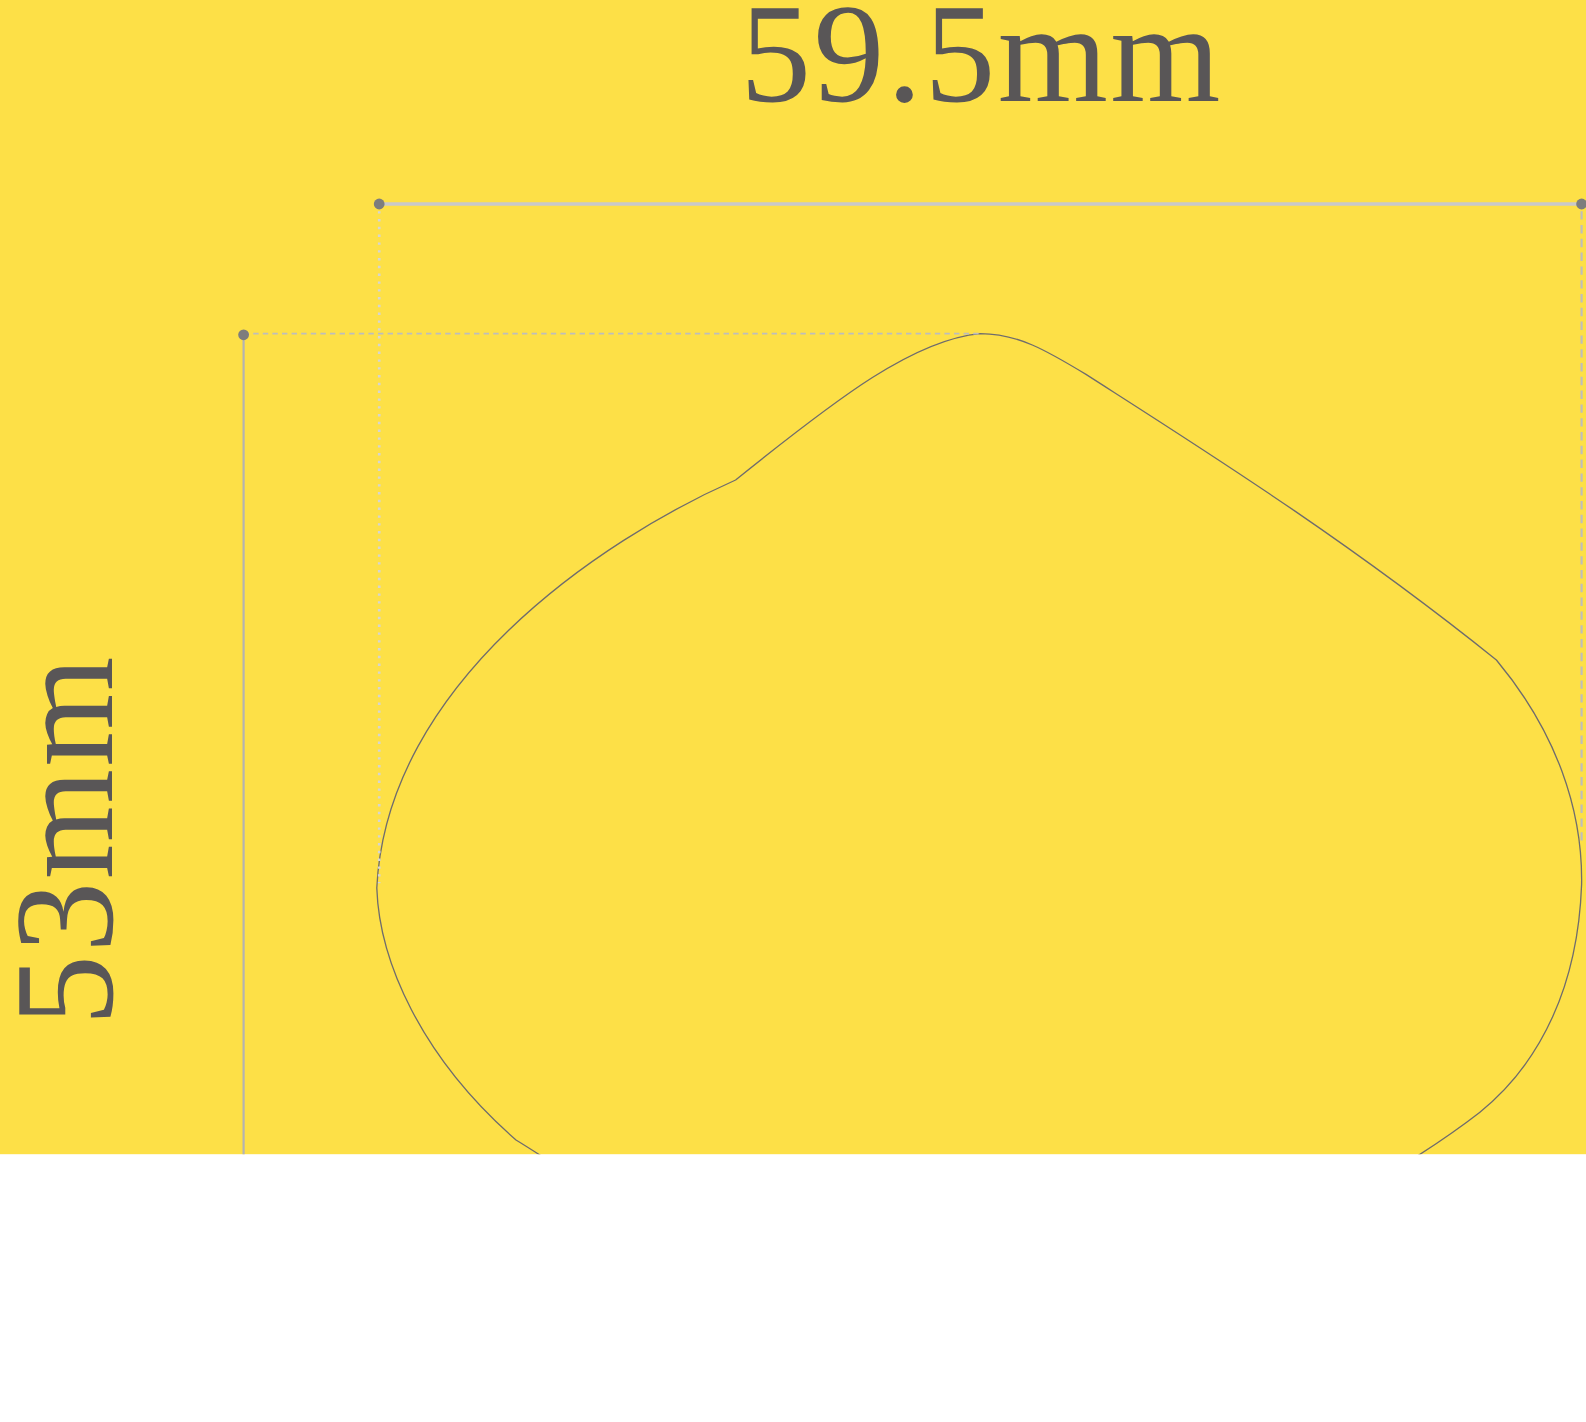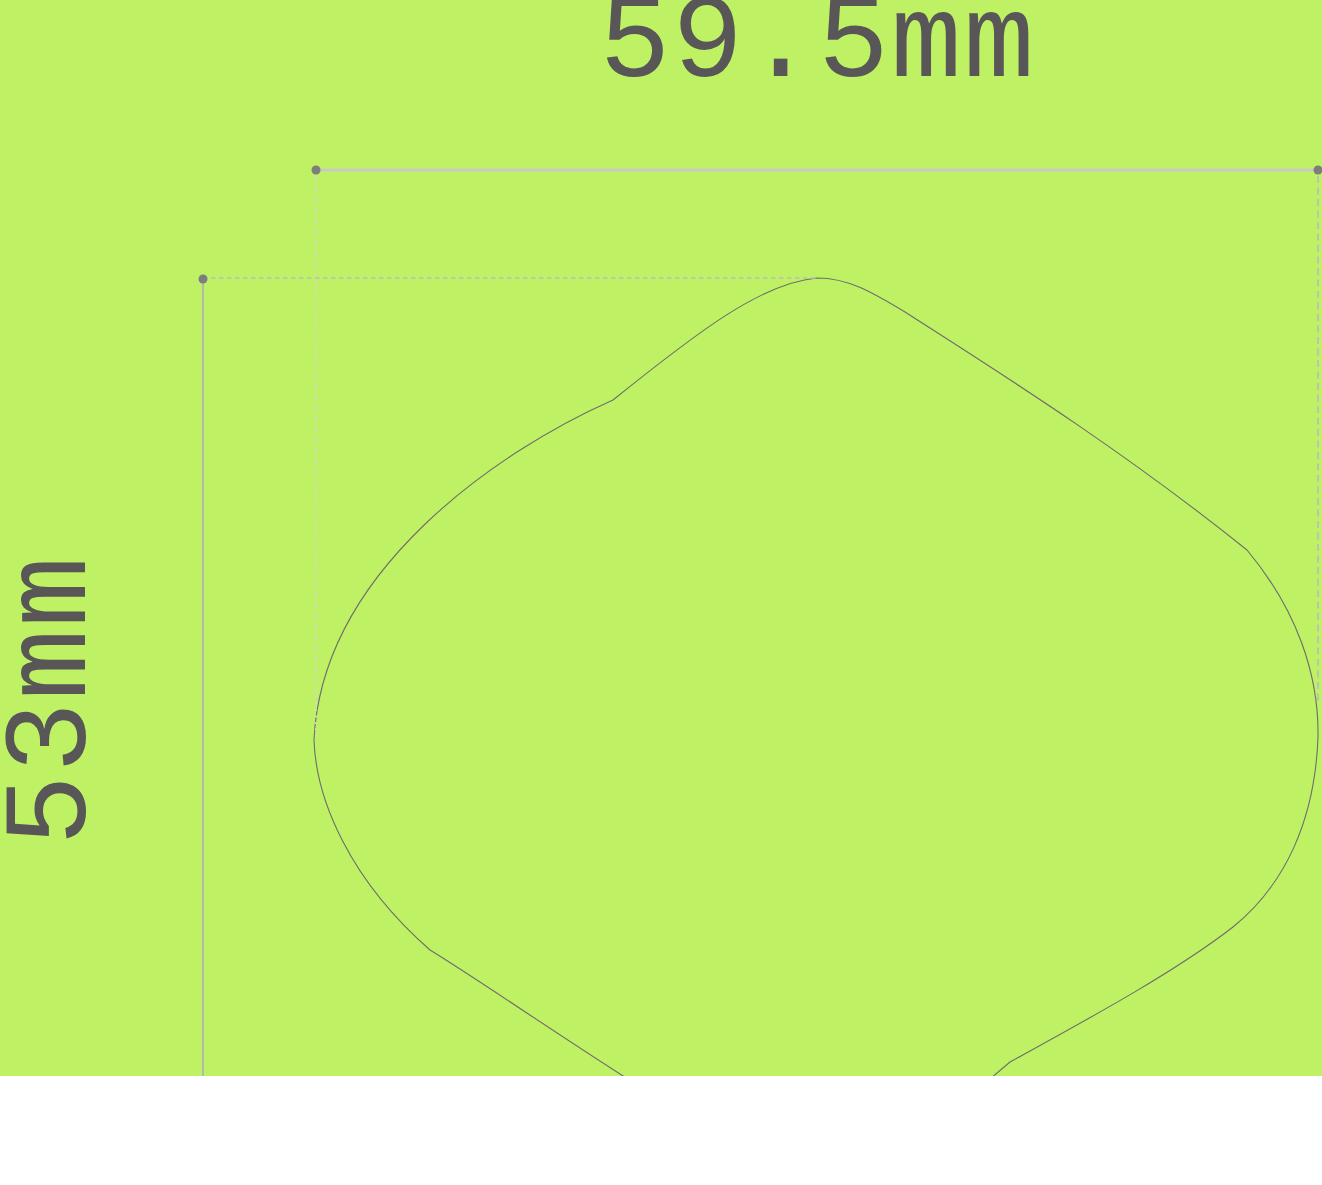--- a/index.html
+++ b/index.html
@@ -3,24 +3,24 @@
 <meta charset="utf-8">
 <style>
   html, body {
     margin: 0;
     padding: 0;
     background: #ffffff;
   }
   .canvas {
     position: relative;
     width: 1322px;
-    height: 1076px;
-    background: #bef264;
+    height: 962px;
+    background: #fde047;
     overflow: hidden;
-    font-family: Liberation Mono, monospace;
+    font-family: Liberation Serif, serif;
   }
   .drawing-svg {
     position: absolute;
     left: 0;
     top: 0;
     width: 1322px;
     height: 1185px;
   }
   .dim-label {
     position: absolute;

